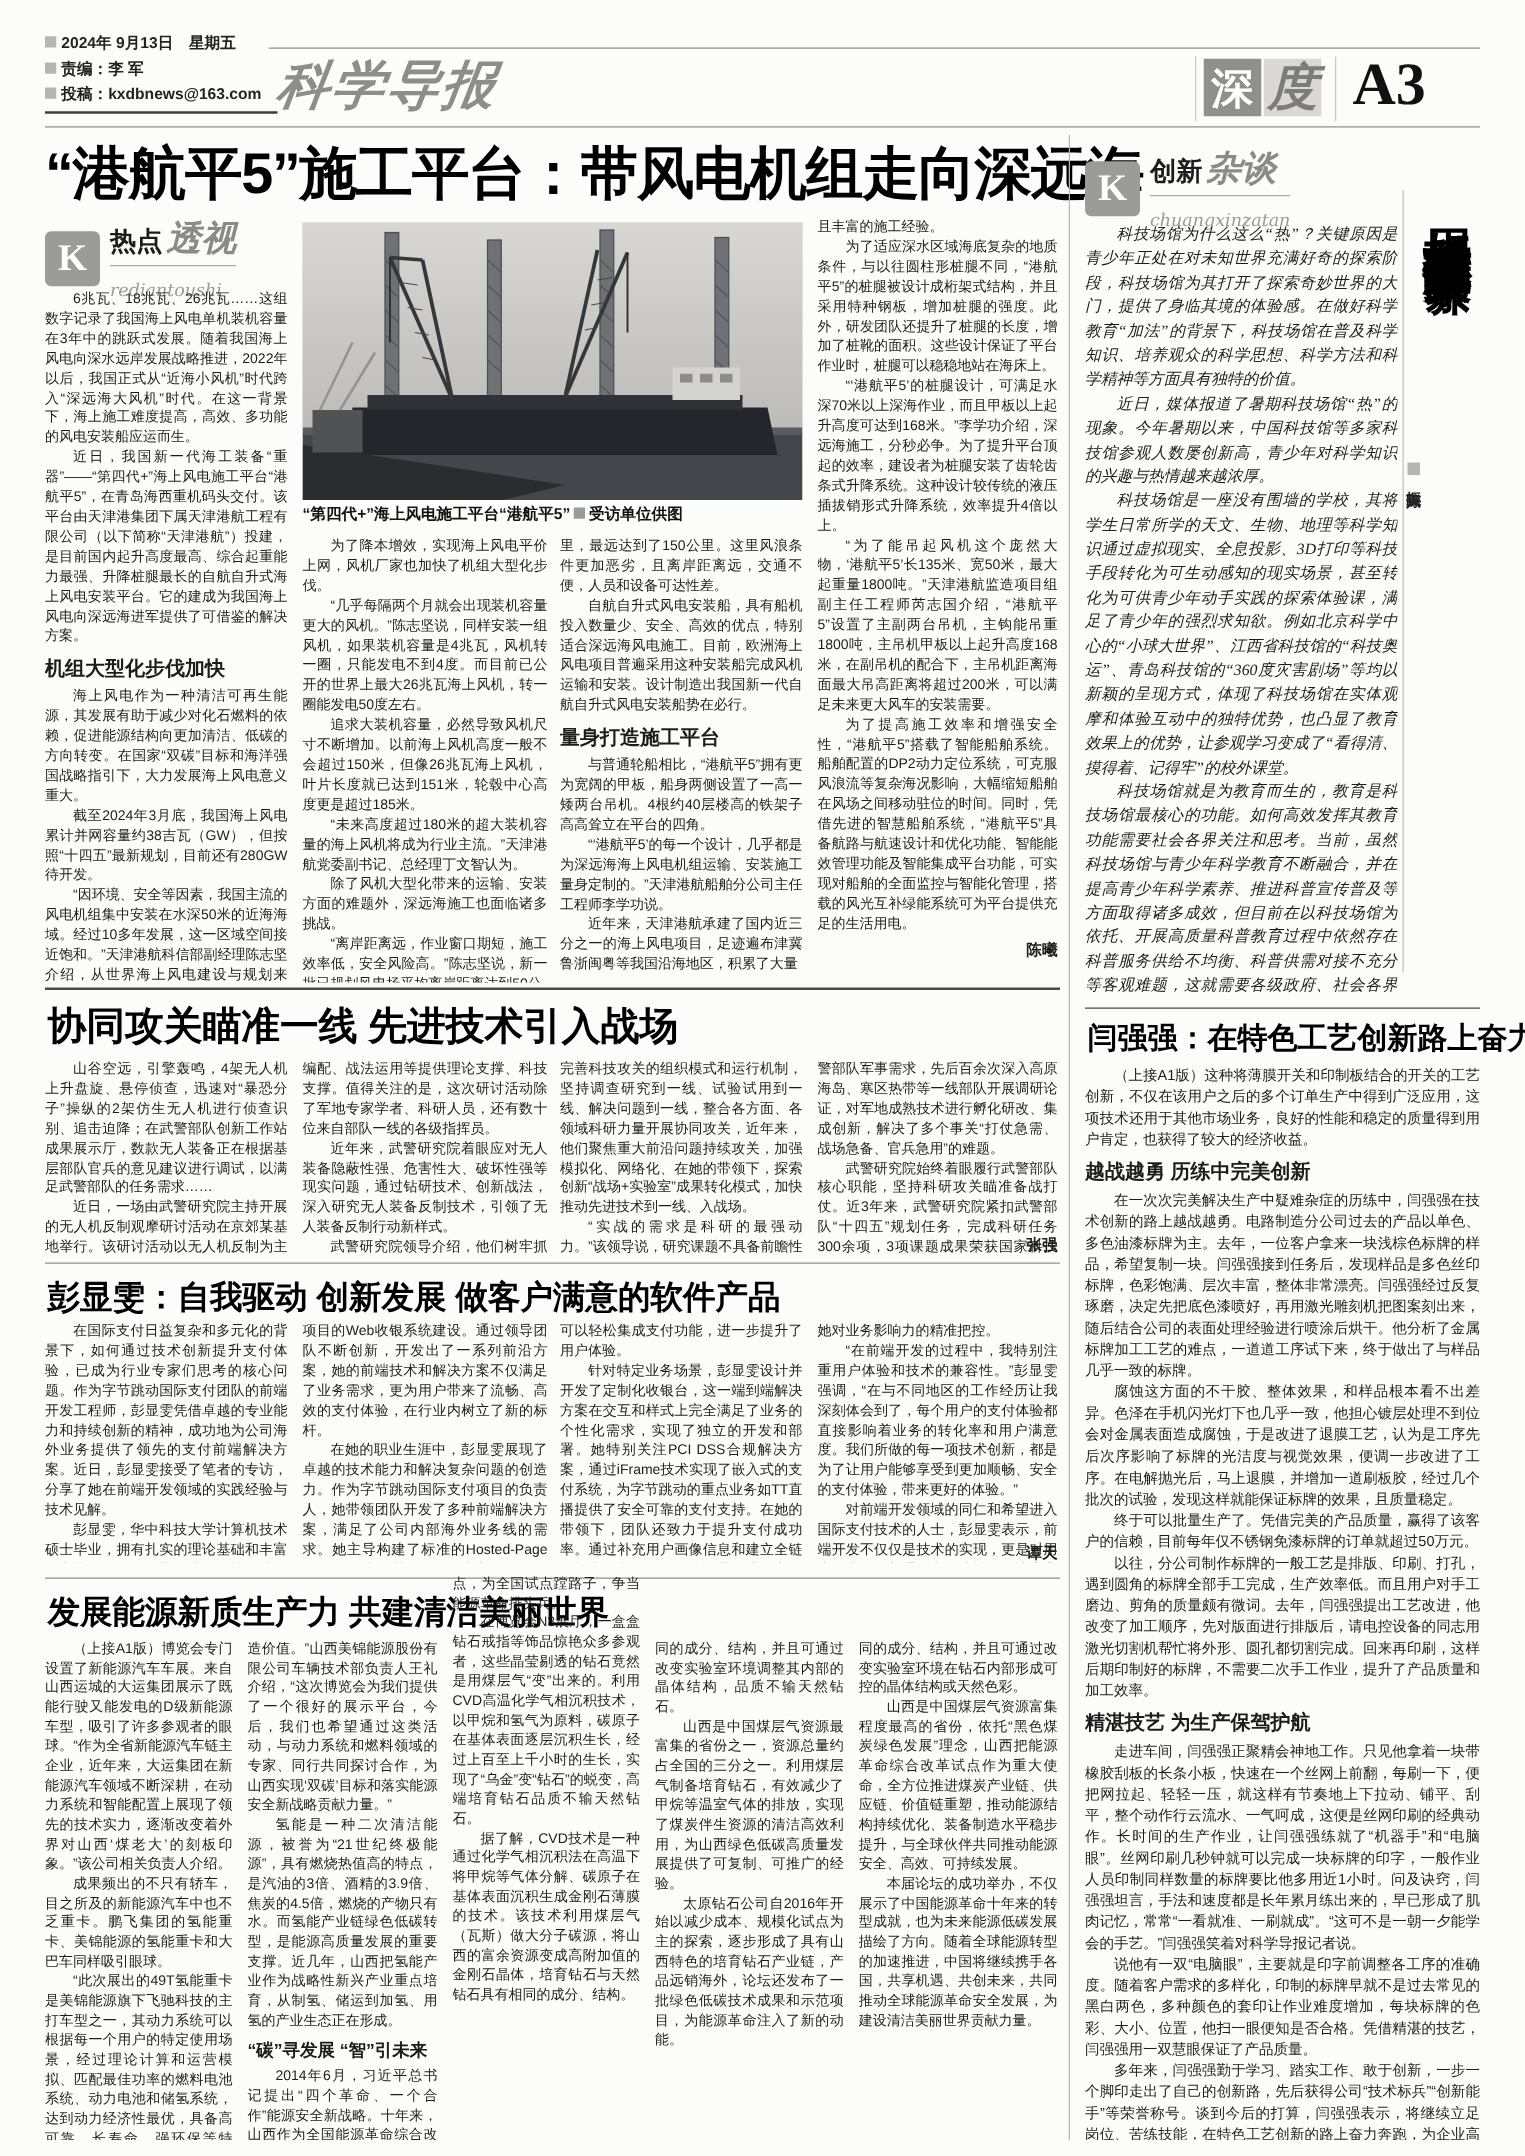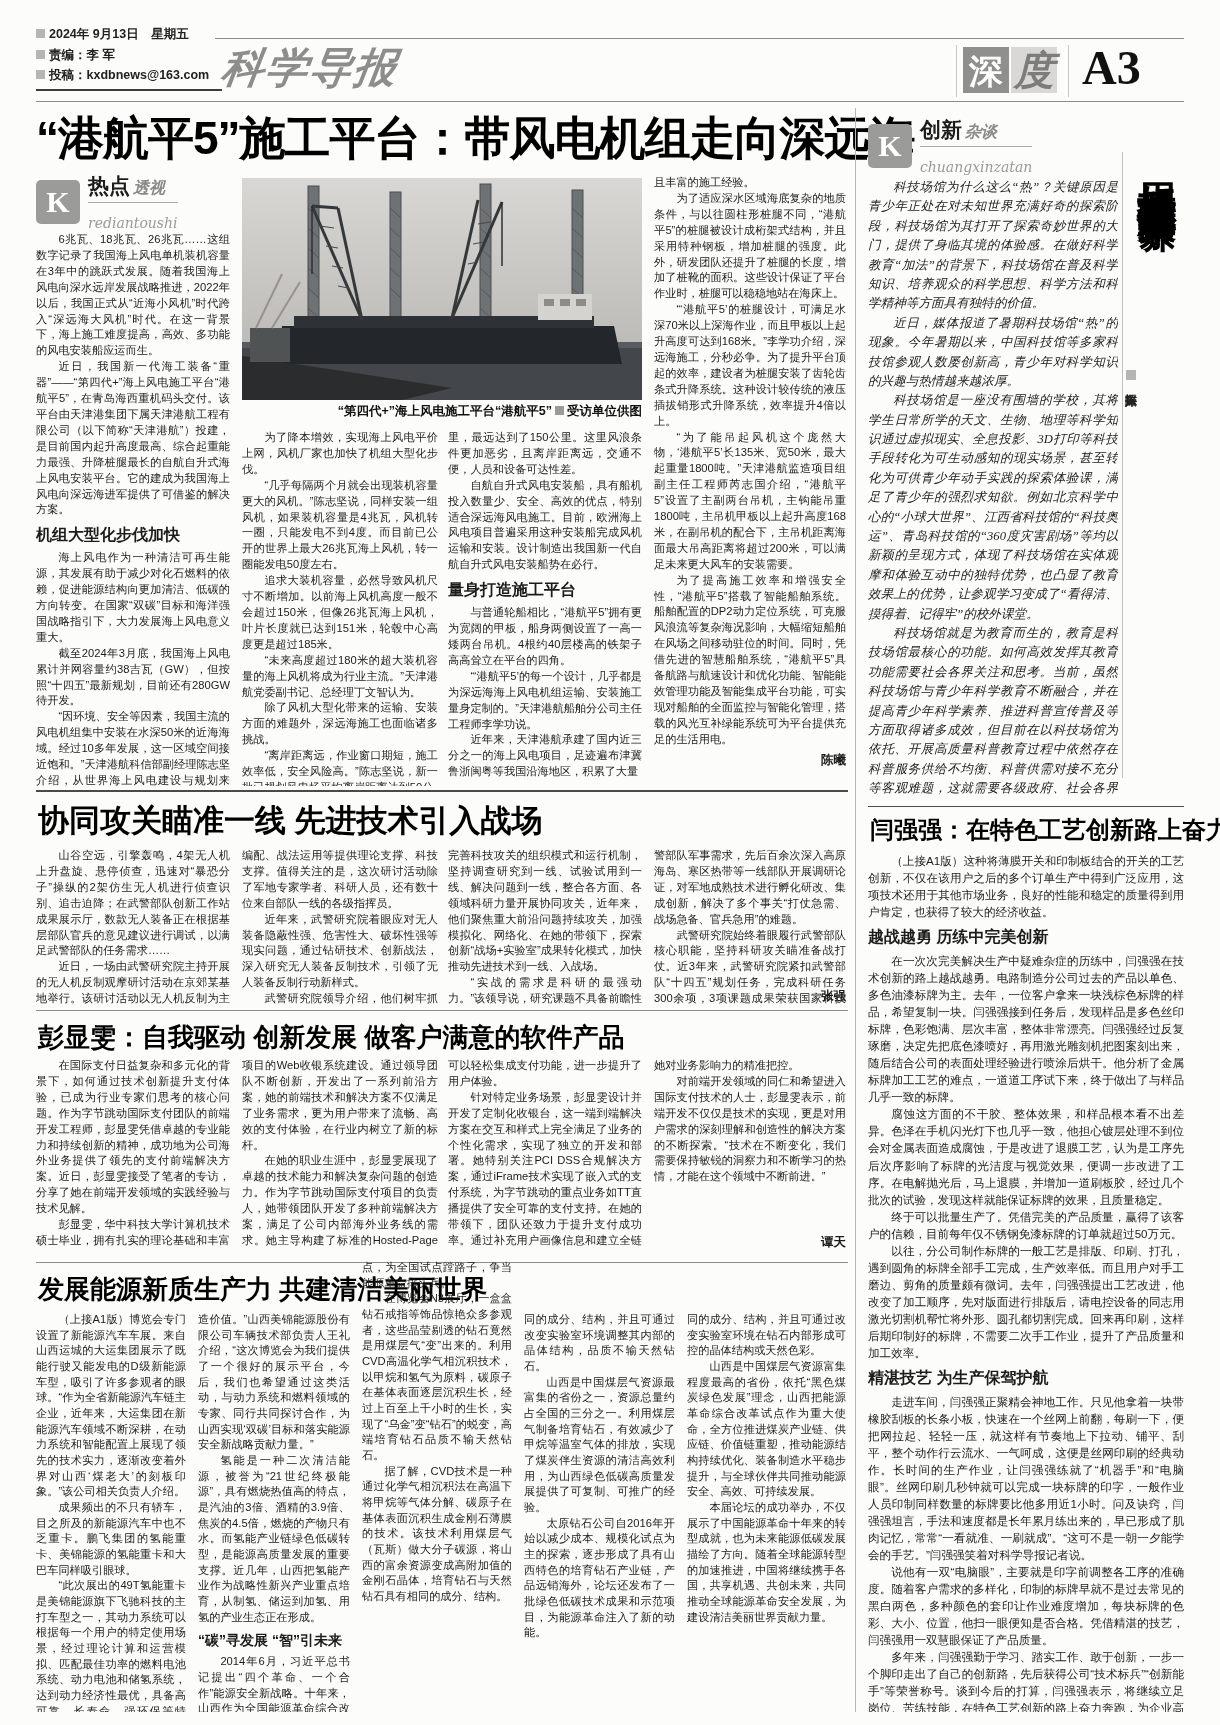--- a/index.html
+++ b/index.html
@@ -22,38 +22,38 @@
   
   .main-hl{position:absolute;left:36px;top:108px;width:812px;text-align:center;font-size:46px;font-weight:900;
            letter-spacing:-1px;color:#000;white-space:nowrap;}
   .sec-hl{position:absolute;font-weight:900;color:#000;white-space:nowrap;}
   
   .kicker{position:absolute;width:200px;}
   .kicker .kbox{display:inline-block;width:44px;height:44px;background:#9b9b99;border-radius:5px;color:#fff;
            font-family:"Liberation Serif",serif;font-weight:bold;font-size:30px;text-align:center;line-height:44px;vertical-align:middle;}
   .kicker .kt{display:inline-block;vertical-align:middle;margin-left:8px;}
   .kicker .kt .b{font-size:21px;font-weight:900;}
-  .kicker .kt .s{font-size:16px;color:#8a8a88;font-family:"DejaVu Serif",serif;font-style:italic;font-weight:bold;margin-left:3px;}
+  .kicker .kt .s{font-size:28px;color:#8a8a88;font-family:"DejaVu Serif",serif;font-style:italic;font-weight:bold;margin-left:3px;}
   .kicker .py{font-size:14px;color:#9a9a98;font-family:"DejaVu Serif",serif;font-style:italic;border-top:1px solid #aaa;margin-top:2px;padding-top:12px;}
   
   .col{position:absolute;overflow:hidden;text-align:justify;}
   .col p{margin:0;text-indent:2em;font-size:11.2px;line-height:1.42;}
   .col p.cont{text-indent:0;}
   .col h4{margin:7px 0 4px;font-size:16px;font-weight:900;text-indent:0;}
   .byline{position:absolute;font-size:12.5px;font-weight:bold;text-align:right;}
   
   .zatan-col p{font-family:"Liberation Serif",serif;font-style:italic;font-size:12.6px;line-height:1.54;}
   
   .vtitle{position:absolute;left:1128px;top:152px;width:56px;height:625px;writing-mode:vertical-rl;
           font-size:39px;font-weight:900;letter-spacing:2px;color:#000;text-align:left;}
   .vbyline{position:absolute;left:1122px;top:370px;writing-mode:vertical-rl;font-size:12px;font-weight:bold;color:#222;}
   .vbyline .sq{display:inline-block;width:10px;height:10px;background:#b5b5b3;margin-bottom:4px;}
   
   .photo{position:absolute;left:242px;top:178px;width:400px;height:222px;background:#c9c8c5;overflow:hidden;}
-  .caption{position:absolute;left:242px;top:403px;width:400px;font-size:12.5px;font-weight:bold;text-align:right;color:#111;}
+  .caption{position:absolute;left:242px;top:403px;width:400px;font-size:12.5px;font-weight:bold;color:#111;}
   .caption .sq{display:inline-block;width:9px;height:9px;background:#9a9a98;margin:0 3px;}
   .yan-col p{font-size:11.6px;line-height:1.47;}
   .energy-col p{font-size:11.2px;line-height:1.4;}
 </style>
 </head>
 <body>
 
 <div class="hdr-info">
   <div><span class="sq"></span><span>2024年 9月13日　星期五</span></div>
   <div><span class="sq"></span><span>责编：李 军</span></div>
@@ -247,20 +247,21 @@
   </div>
 <div class="col" style="left:448px;top:1058px;width:194px;height:192px;">
     <div>
       <p class="cont">可以轻松集成支付功能，进一步提升了用户体验。</p>
       <p>针对特定业务场景，彭显雯设计并开发了定制化收银台，这一端到端解决方案在交互和样式上完全满足了业务的个性化需求，实现了独立的开发和部署。她特别关注PCI DSS合规解决方案，通过iFrame技术实现了嵌入式的支付系统，为字节跳动的重点业务如TT直播提供了安全可靠的支付支持。在她的带领下，团队还致力于提升支付成功率。通过补充用户画像信息和建立全链路埋点，彭显雯的团队显著提升了交易转化率和成功率，为业务带来了超过5个百分点的收益增长。这一成就反映了她的技术深度，同时展示了</p>
     </div>
   </div>
 <div class="col" style="left:654px;top:1058px;width:192px;height:192px;">
     <div>
       <p class="cont">她对业务影响力的精准把控。</p>
+      <p>“在前端开发的过程中，我特别注重用户体验和技术的兼容性。”彭显雯强调，“在与不同地区的工作经历让我深刻体会到了，每个用户的支付体验都直接影响着业务的转化率和用户满意度。我们所做的每一项技术创新，都是为了让用户能够享受到更加顺畅、安全的支付体验，带来更好的体验。”</p>
       <p>对前端开发领域的同仁和希望进入国际支付技术的人士，彭显雯表示，前端开发不仅仅是技术的实现，更是对用户需求的深刻理解和创造性的解决方案的不断探索。“技术在不断变化，我们需要保持敏锐的洞察力和不断学习的热情，才能在这个领域中不断前进。”</p>
     </div>
   </div>
 <div class="byline" style="left:760px;top:1234px;width:86px;">谭天</div>
 
 <div class="rule" style="left:36px;top:1262px;width:812px;height:1px;"></div>
 <div class="sec-hl" style="left:38px;top:1272px;font-size:26px;">发展能源新质生产力  共建清洁美丽世界</div>
 
 <div class="col energy-col" style="left:36px;top:1312px;width:150px;height:400px;">
     <div>

